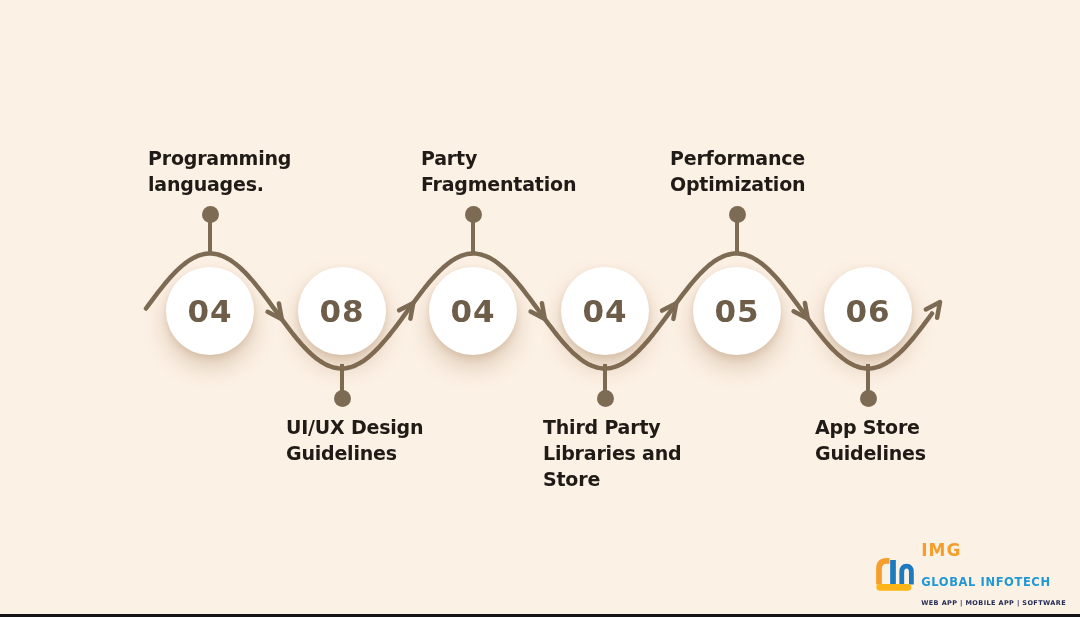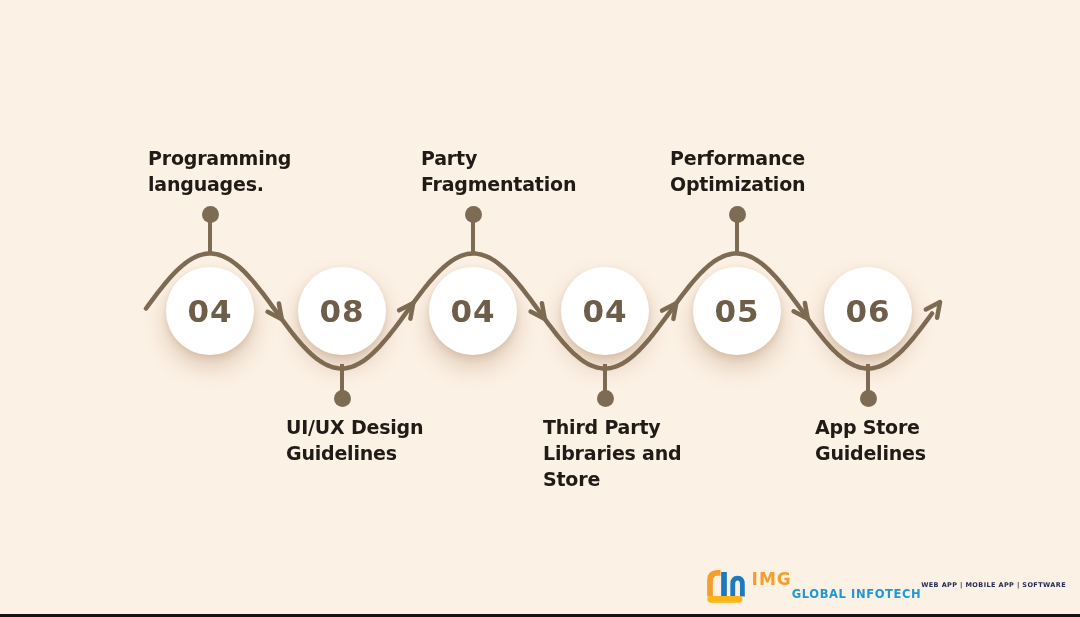--- a/index.html
+++ b/index.html
@@ -45,21 +45,21 @@
   .step-1 .label{left:-62px}
   .step-2 .label{left:-56px}
   .step-3 .label{left:-52px}
   .step-4 .label{left:-62px}
   .step-5 .label{left:-67px}
   .step-6 .label{left:-53px}
   .logo{
     position:absolute;right:14px;bottom:11px;z-index:3;
     display:flex;align-items:center;gap:7px;
   }
-  .logo-text{display:flex;flex-direction:row;line-height:1;}
+  .logo-text{display:flex;flex-direction:column;line-height:1;}
   .logo-brand{font-size:17px;font-weight:bold;color:var(--logo_orange,#F59E2B);letter-spacing:1px;}
   .logo-company{font-size:11.5px;font-weight:bold;color:var(--logo_lightblue,#2098D4);letter-spacing:0.6px;margin-top:18px;}
   .logo-tagline{font-size:6.5px;font-weight:bold;color:var(--logo_navy,#232B54);letter-spacing:0.4px;margin-top:11px;}
   .bottom-edge{position:absolute;left:0;bottom:0;width:100%;height:3px;background:#141414;z-index:4;}
 </style>
 </head>
 <body>
 
 <div class="canvas">
 

